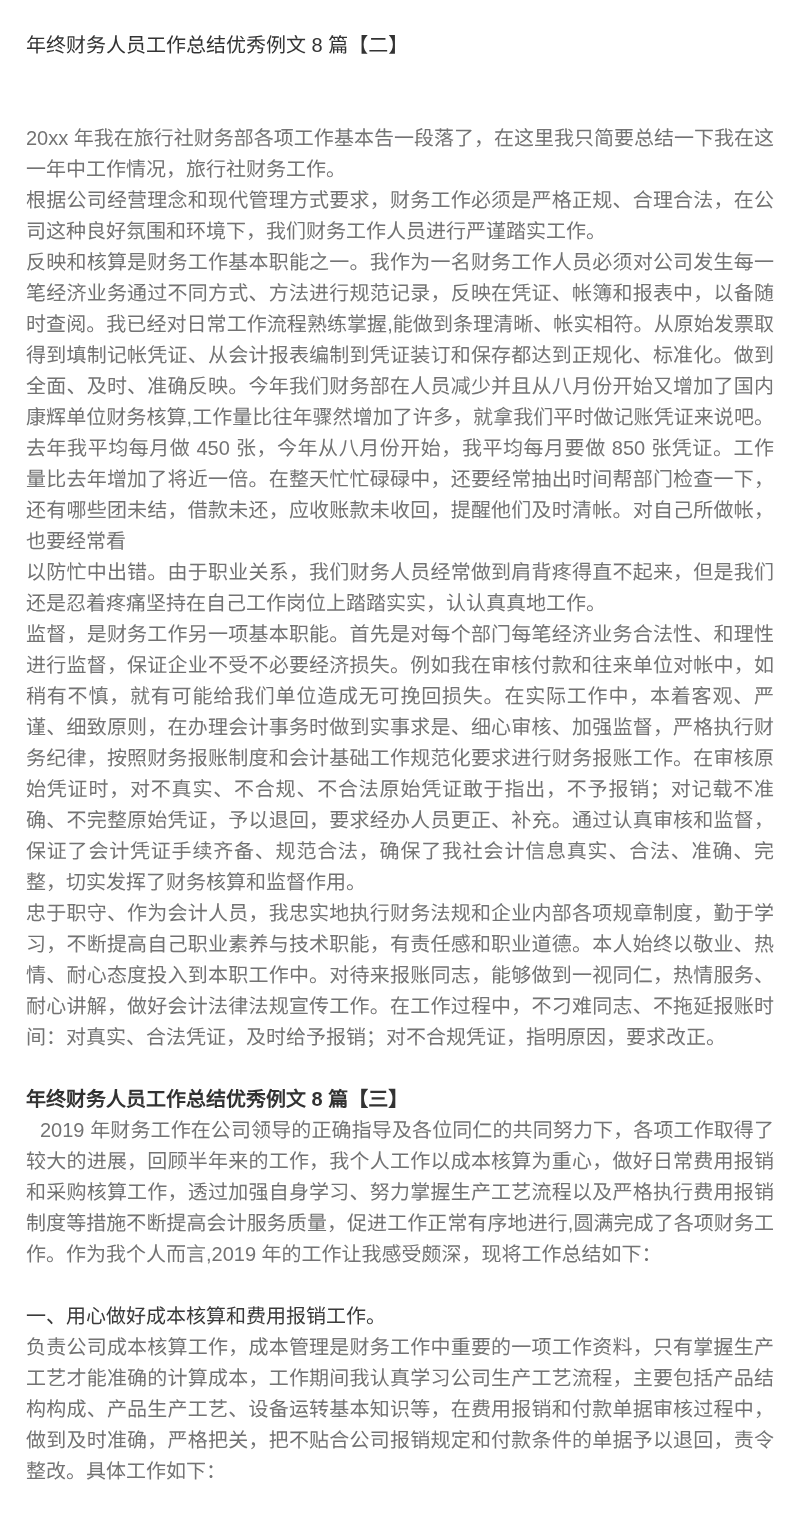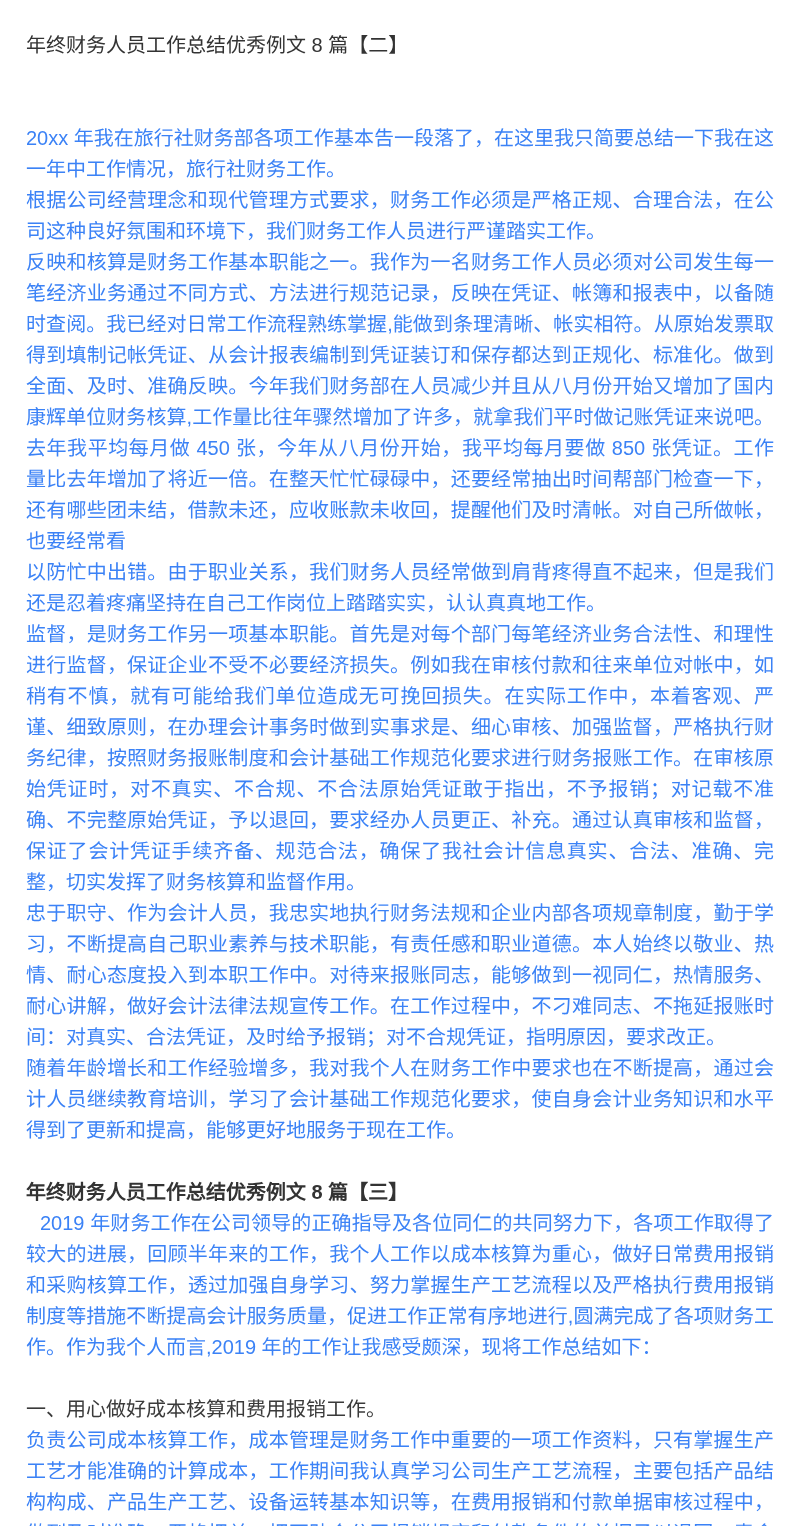--- a/index.html
+++ b/index.html
@@ -31,21 +31,21 @@
     margin: 31px 0 0 0;
     font-size: 20px;
     font-weight: 700;
     color: #333333;
     line-height: 31px;
   }
   .para {
     margin: 0;
     text-align: justify;
     text-justify: inter-ideograph;
-    color: #3b82f6;
+    color: #737373;
     word-break: break-all;
   }
   .para.indent-first {
     text-indent: 14px;
   }
   .sub-heading {
     margin: 31px 0 0 0;
     font-size: 20px;
     font-weight: 400;
     color: #3a3a3a;
@@ -64,21 +64,20 @@
   <p class="para">根据公司经营理念和现代管理方式要求，财务工作必须是严格正规、合理合法，在公司这种良好氛围和环境下，我们财务工作人员进行严谨踏实工作。</p>
 
   <p class="para">反映和核算是财务工作基本职能之一。我作为一名财务工作人员必须对公司发生每一笔经济业务通过不同方式、方法进行规范记录，反映在凭证、帐簿和报表中，以备随时查阅。我已经对日常工作流程熟练掌握,能做到条理清晰、帐实相符。从原始发票取得到填制记帐凭证、从会计报表编制到凭证装订和保存都达到正规化、标准化。做到全面、及时、准确反映。今年我们财务部在人员减少并且从八月份开始又增加了国内康辉单位财务核算,工作量比往年骤然增加了许多，就拿我们平时做记账凭证来说吧。去年我平均每月做 450 张，今年从八月份开始，我平均每月要做 850 张凭证。工作量比去年增加了将近一倍。在整天忙忙碌碌中，还要经常抽出时间帮部门检查一下，还有哪些团未结，借款未还，应收账款未收回，提醒他们及时清帐。对自己所做帐，也要经常看</p>
 
   <p class="para">以防忙中出错。由于职业关系，我们财务人员经常做到肩背疼得直不起来，但是我们还是忍着疼痛坚持在自己工作岗位上踏踏实实，认认真真地工作。</p>
 
   <p class="para">监督，是财务工作另一项基本职能。首先是对每个部门每笔经济业务合法性、和理性进行监督，保证企业不受不必要经济损失。例如我在审核付款和往来单位对帐中，如稍有不慎，就有可能给我们单位造成无可挽回损失。在实际工作中，本着客观、严谨、细致原则，在办理会计事务时做到实事求是、细心审核、加强监督，严格执行财务纪律，按照财务报账制度和会计基础工作规范化要求进行财务报账工作。在审核原始凭证时，对不真实、不合规、不合法原始凭证敢于指出，不予报销；对记载不准确、不完整原始凭证，予以退回，要求经办人员更正、补充。通过认真审核和监督，保证了会计凭证手续齐备、规范合法，确保了我社会计信息真实、合法、准确、完整，切实发挥了财务核算和监督作用。</p>
 
   <p class="para">忠于职守、作为会计人员，我忠实地执行财务法规和企业内部各项规章制度，勤于学习，不断提高自己职业素养与技术职能，有责任感和职业道德。本人始终以敬业、热情、耐心态度投入到本职工作中。对待来报账同志，能够做到一视同仁，热情服务、耐心讲解，做好会计法律法规宣传工作。在工作过程中，不刁难同志、不拖延报账时间：对真实、合法凭证，及时给予报销；对不合规凭证，指明原因，要求改正。</p>
 
-  <p class="para">随着年龄增长和工作经验增多，我对我个人在财务工作中要求也在不断提高，通过会计人员继续教育培训，学习了会计基础工作规范化要求，使自身会计业务知识和水平得到了更新和提高，能够更好地服务于现在工作。</p>
 
   <h2 class="section-title">年终财务人员工作总结优秀例文 8 篇【三】</h2>
 
   <p class="para indent-first">2019 年财务工作在公司领导的正确指导及各位同仁的共同努力下，各项工作取得了较大的进展，回顾半年来的工作，我个人工作以成本核算为重心，做好日常费用报销和采购核算工作，透过加强自身学习、努力掌握生产工艺流程以及严格执行费用报销制度等措施不断提高会计服务质量，促进工作正常有序地进行,圆满完成了各项财务工作。作为我个人而言,2019 年的工作让我感受颇深，现将工作总结如下：</p>
 
   <h3 class="sub-heading">一、用心做好成本核算和费用报销工作。</h3>
 
   <p class="para">负责公司成本核算工作，成本管理是财务工作中重要的一项工作资料，只有掌握生产工艺才能准确的计算成本，工作期间我认真学习公司生产工艺流程，主要包括产品结构构成、产品生产工艺、设备运转基本知识等，在费用报销和付款单据审核过程中，做到及时准确，严格把关，把不贴合公司报销规定和付款条件的单据予以退回，责令整改。具体工作如下：</p>
 
 </div>

